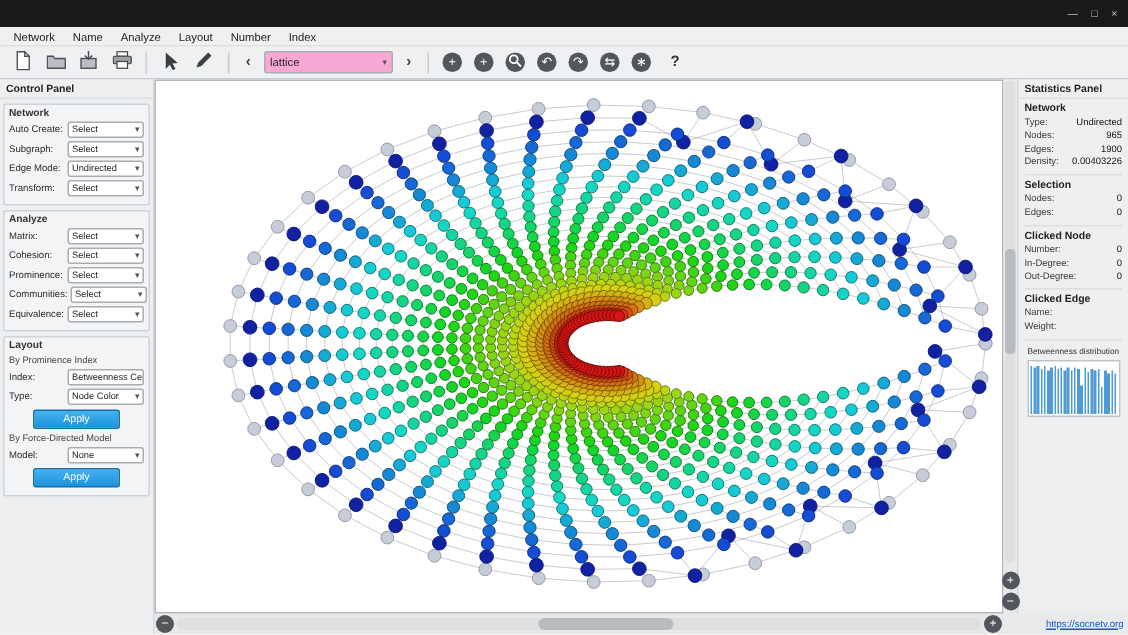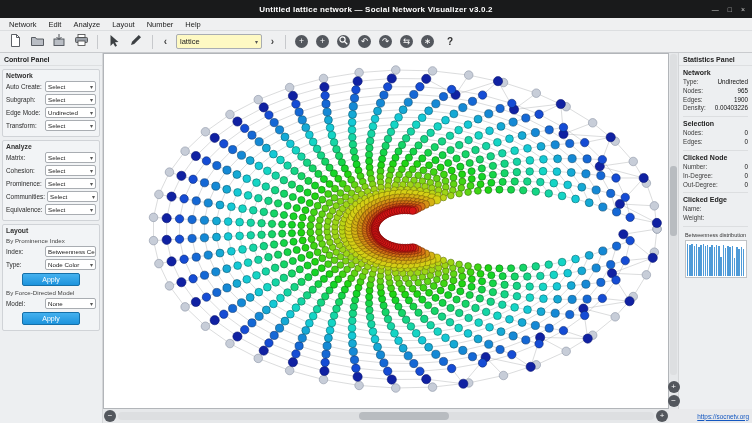--- a/index.html
+++ b/index.html
@@ -18,21 +18,21 @@
              padding: 0 3px; border-bottom: 1px solid #dcdee0; }
   .menu-item { font-size: 7.5px; color: #222; padding: 0 6px; cursor: default; }
 
   
   .toolbar { height: 22px; display: flex; align-items: center; padding: 0 5px; gap: 2px;
              background: #eff0f1; border-bottom: 1px solid #c9cbce; }
   .tbtn { width: 20px; height: 18px; border: none; background: transparent;
           display: flex; align-items: center; justify-content: center; padding: 0; }
   .tsep { width: 1px; height: 14px; background: #c7c9cc; margin: 0 4px; }
   .chev { font-size: 10px; color: #444; width: 13px; font-weight: bold; }
-  .combo { width: 86px; height: 15px; background: #fef9c3; border: 1px solid #a9adb2;
+  .combo { width: 86px; height: 15px; background: #f9a8d4; border: 1px solid #a9adb2;
            border-radius: 2px; display: flex; align-items: center; font-size: 7.5px;
            color: #222; padding: 0 3px; gap: 2px; margin: 0 2px; }
   .combo .val { flex: 1; }
   .cbtn { width: 13px; height: 13px; border-radius: 50%; background: #53575d; color: #fff;
           display: flex; align-items: center; justify-content: center; font-size: 8.5px;
           line-height: 1; border: none; padding: 0; margin: 0 3px; }
   .helpbtn { font-size: 10px; font-weight: bold; color: #333; background: transparent;
              border: none; width: 16px; height: 18px; margin-left: 3px; }
 
   
@@ -95,35 +95,34 @@
               border: 1px solid #c0c3c6; display: flex; align-items: flex-end; padding: 1px; }
 
   .footer-cell { grid-column: 3 / 5; grid-row: 2; display: flex; align-items: center;
                  justify-content: flex-end; padding-right: 3px; background: #e9eaec; }
   .link { font-size: 6.4px; color: #1558c0; text-decoration: underline; cursor: pointer; }
 </style>
 </head>
 <body>
 
 <div class="titlebar">
-  <div class="title">Untitled lattice network — Social Network Visualizer v3.0.2</div>
   <div class="win-controls">
     <span>—</span>
     <span>□</span>
     <span>×</span>
   </div>
 </div>
 
 <div class="menubar">
   <span class="menu-item">Network</span>
-  <span class="menu-item">Edit</span>
+  <span class="menu-item">Name</span>
   <span class="menu-item">Analyze</span>
   <span class="menu-item">Layout</span>
   <span class="menu-item">Number</span>
-  <span class="menu-item">Help</span>
+  <span class="menu-item">Index</span>
 </div>
 
 <div class="toolbar">
   <button class="tbtn">
     <span><svg width="11" height="13" viewBox="0 0 11 13">
           <path d="M1.5.5h5l3 3v9h-8z" fill="#fff" stroke="#4a4e55" stroke-width="0.9"></path>
           <path d="M6.5.5v3h3" fill="none" stroke="#4a4e55" stroke-width="0.9"></path>
         </svg></span>
   </button>
   <button class="tbtn">

